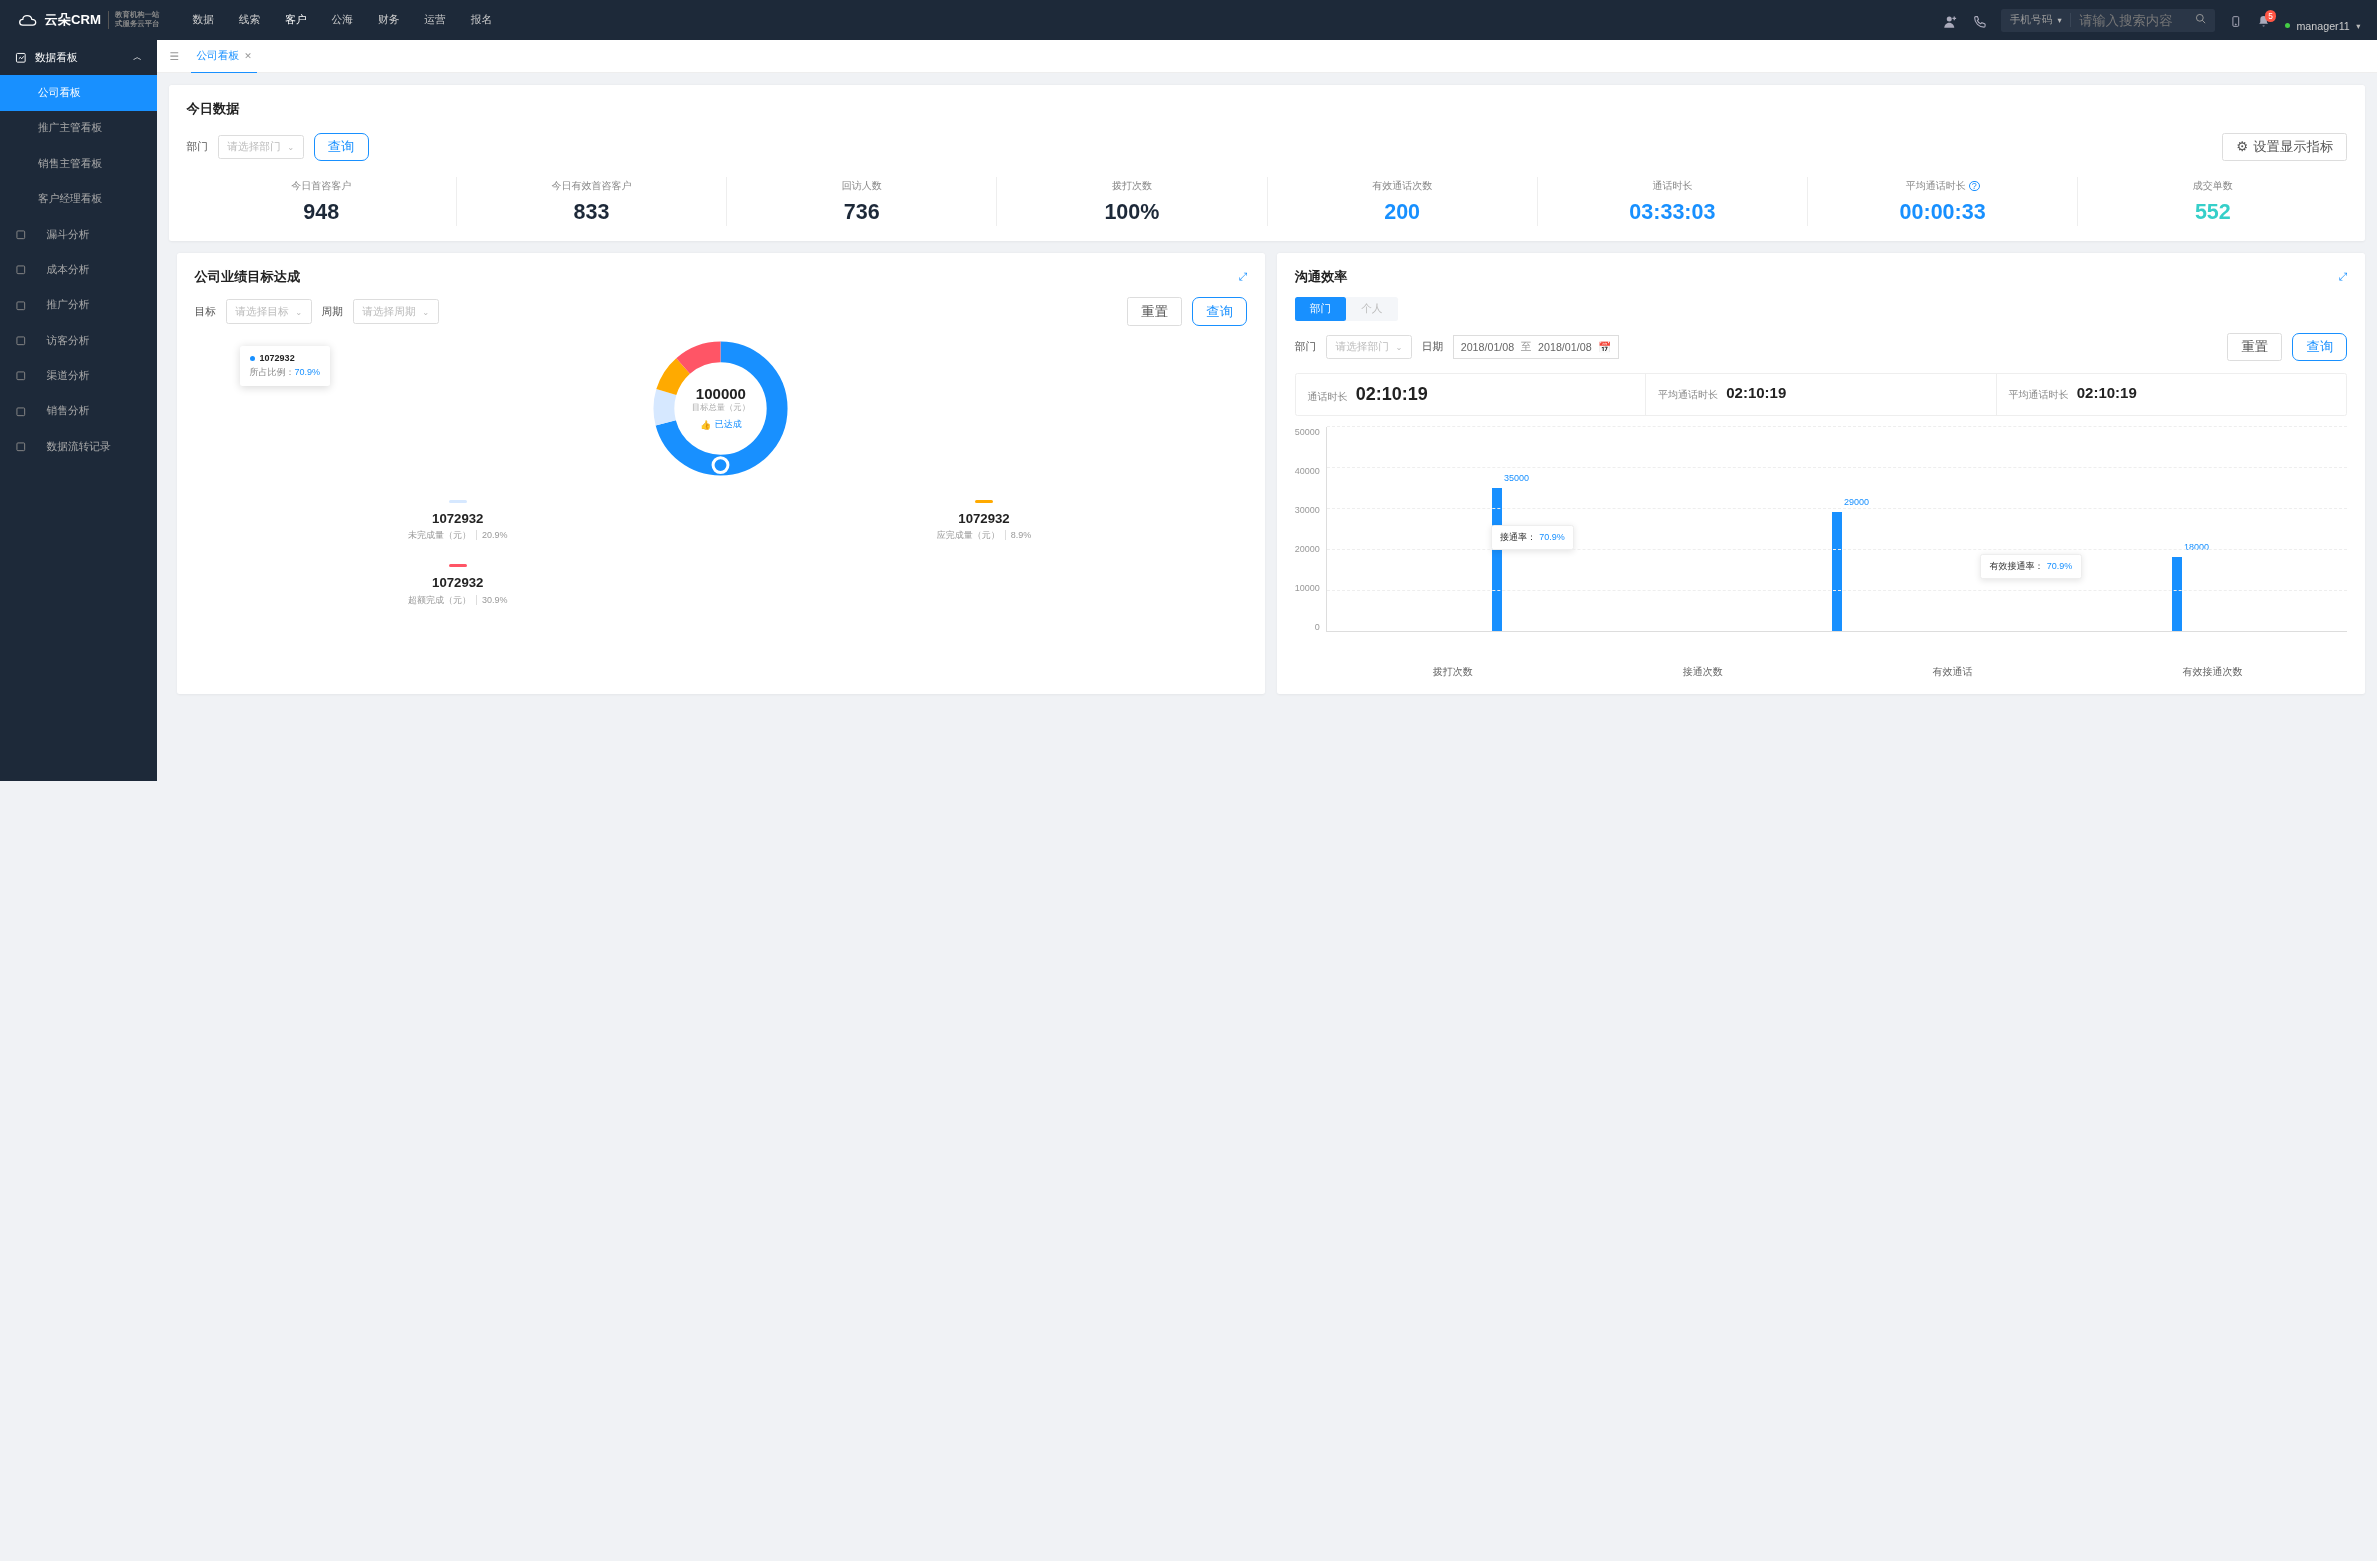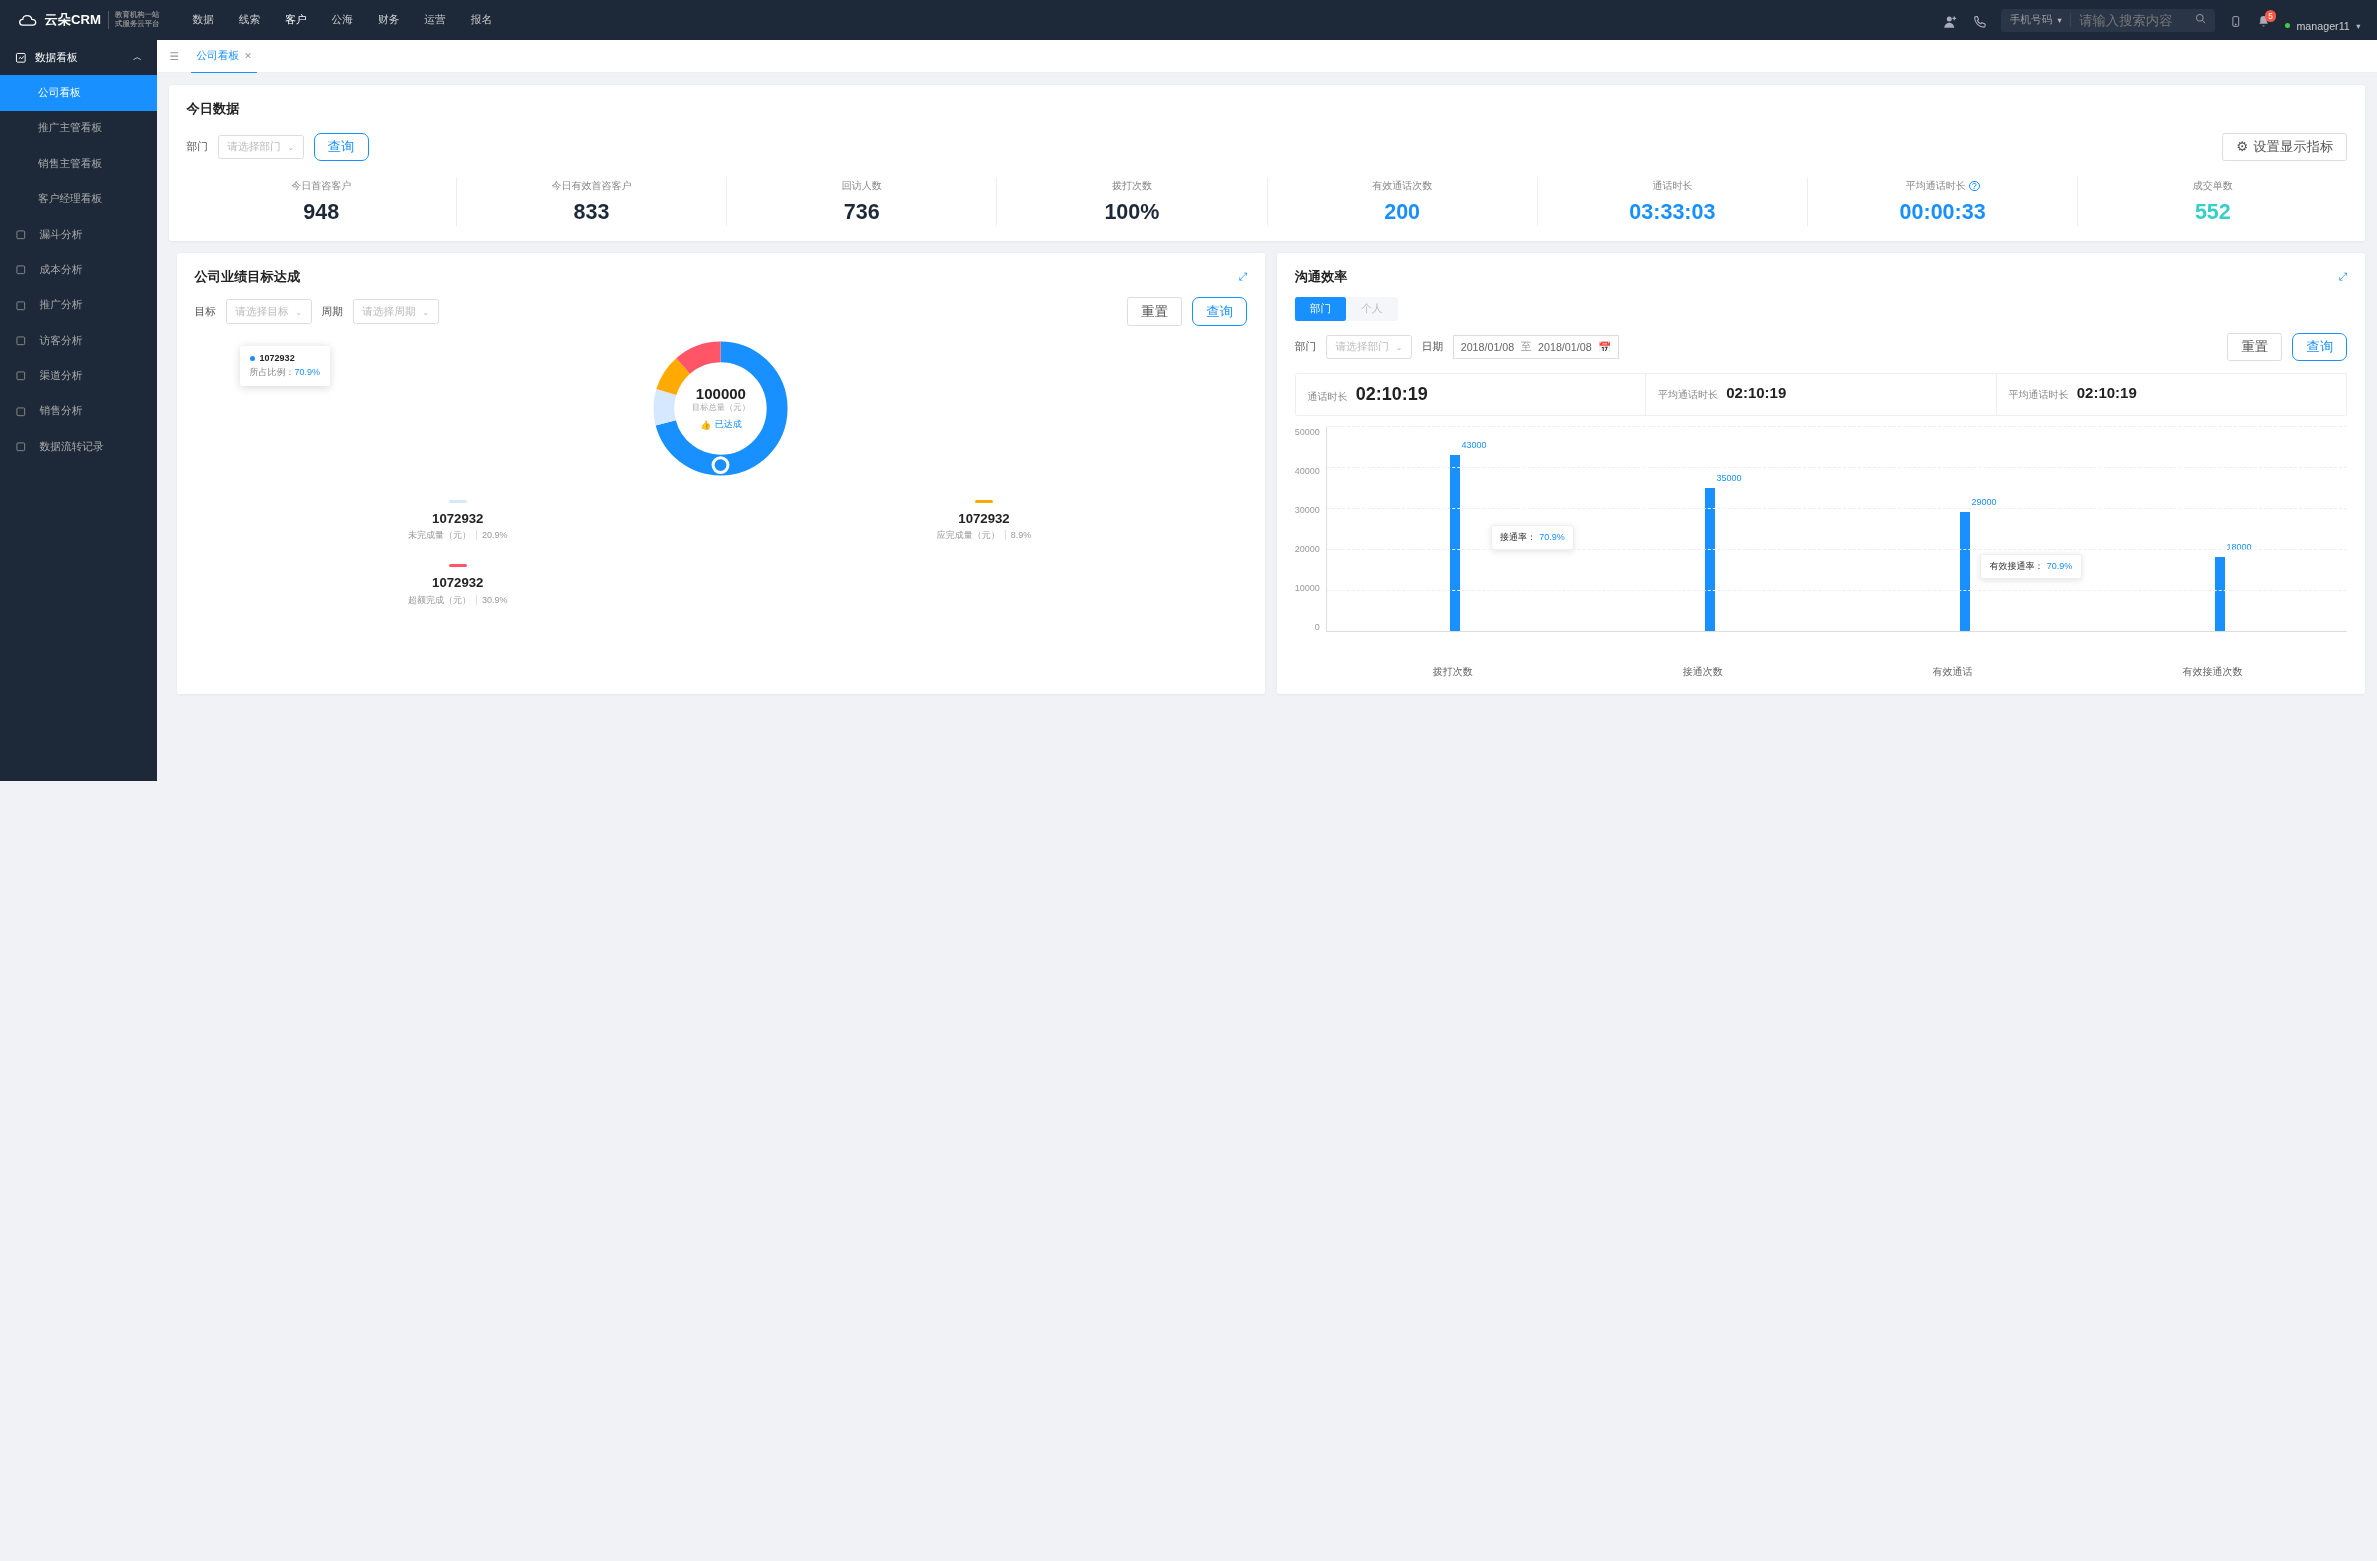--- a/index.html
+++ b/index.html
@@ -23,21 +23,21 @@
 .user { display: flex; align-items: center; gap: 6.6px; color: #ccc; }
 .dot-green { width:5px; height:5px; background:#4c4; border-radius:50%;}
 
 .container { display: flex; height: calc(781px - 40px); }
 .sidebar { width: 157px; background: #1d2939; color: #aaa; }
 .smenu { }
 .smenu-header { display:flex; align-items:center; padding: 10.7px 15px; color:#fff; cursor:pointer;}
 .smenu-header .arr { margin-left:auto; font-size:9px;}
 .sitem { display: block; padding: 10.7px 15px 10.7px 38px; color: #aaa; cursor:pointer; text-decoration:none;}
 .sitem.active { background: #1890ff; color: #fff; }
-.sitem2 { display:flex; align-items:center; gap:13px; padding: 10.7px 15px; color:#aaa; cursor:pointer;}
+.sitem2 { display:flex; align-items:center; gap:20px; padding: 10.7px 15px; color:#aaa; cursor:pointer;}
 .sicon { width:11.6px; display:inline-flex; }
 
 .main { flex: 1; display:flex; flex-direction:column; overflow:hidden;}
 .tabs-bar { background:#fff; height:33px; display:flex; align-items:center; padding: 0 12.4px; gap:12.4px; border-bottom:0.8px solid #eee;}
 .tabs-menu-icon { color:#999; cursor:pointer;}
 .tab { padding: 0 5px; height:33px; display:flex; align-items:center; gap:5px; color:#1890ff; border-bottom:1.7px solid #1890ff; cursor:pointer;}
 .tab .close { color:#999; font-size:9px;}
 
 .content { padding: 11.6px; overflow:auto; flex:1;}
 .panel { background:#fff; border-radius:2.5px; padding: 15px 18px; margin-bottom:11.6px; box-shadow: 0 0.8px 2.5px rgba(0,0,0,.05);}
@@ -414,25 +414,20 @@
             <div class="y-axis" id="y-axis">
                 <div>50000</div>
                 <div>40000</div>
                 <div>30000</div>
                 <div>20000</div>
                 <div>10000</div>
                 <div>0</div>
               </div>
             <div class="plot" id="plot">
               <div class="bars" id="bars">
-                  <div class="bar-group">
-                    <div class="bar" style="height:176px">
-                      <span class="bar-label-top">43000</span>
-                    </div>
-                  </div>
                   <div class="bar-group">
                     <div class="bar" style="height:143px">
                       <span class="bar-label-top">35000</span>
                     </div>
                   </div>
                   <div class="bar-group">
                     <div class="bar" style="height:119px">
                       <span class="bar-label-top">29000</span>
                     </div>
                   </div>

